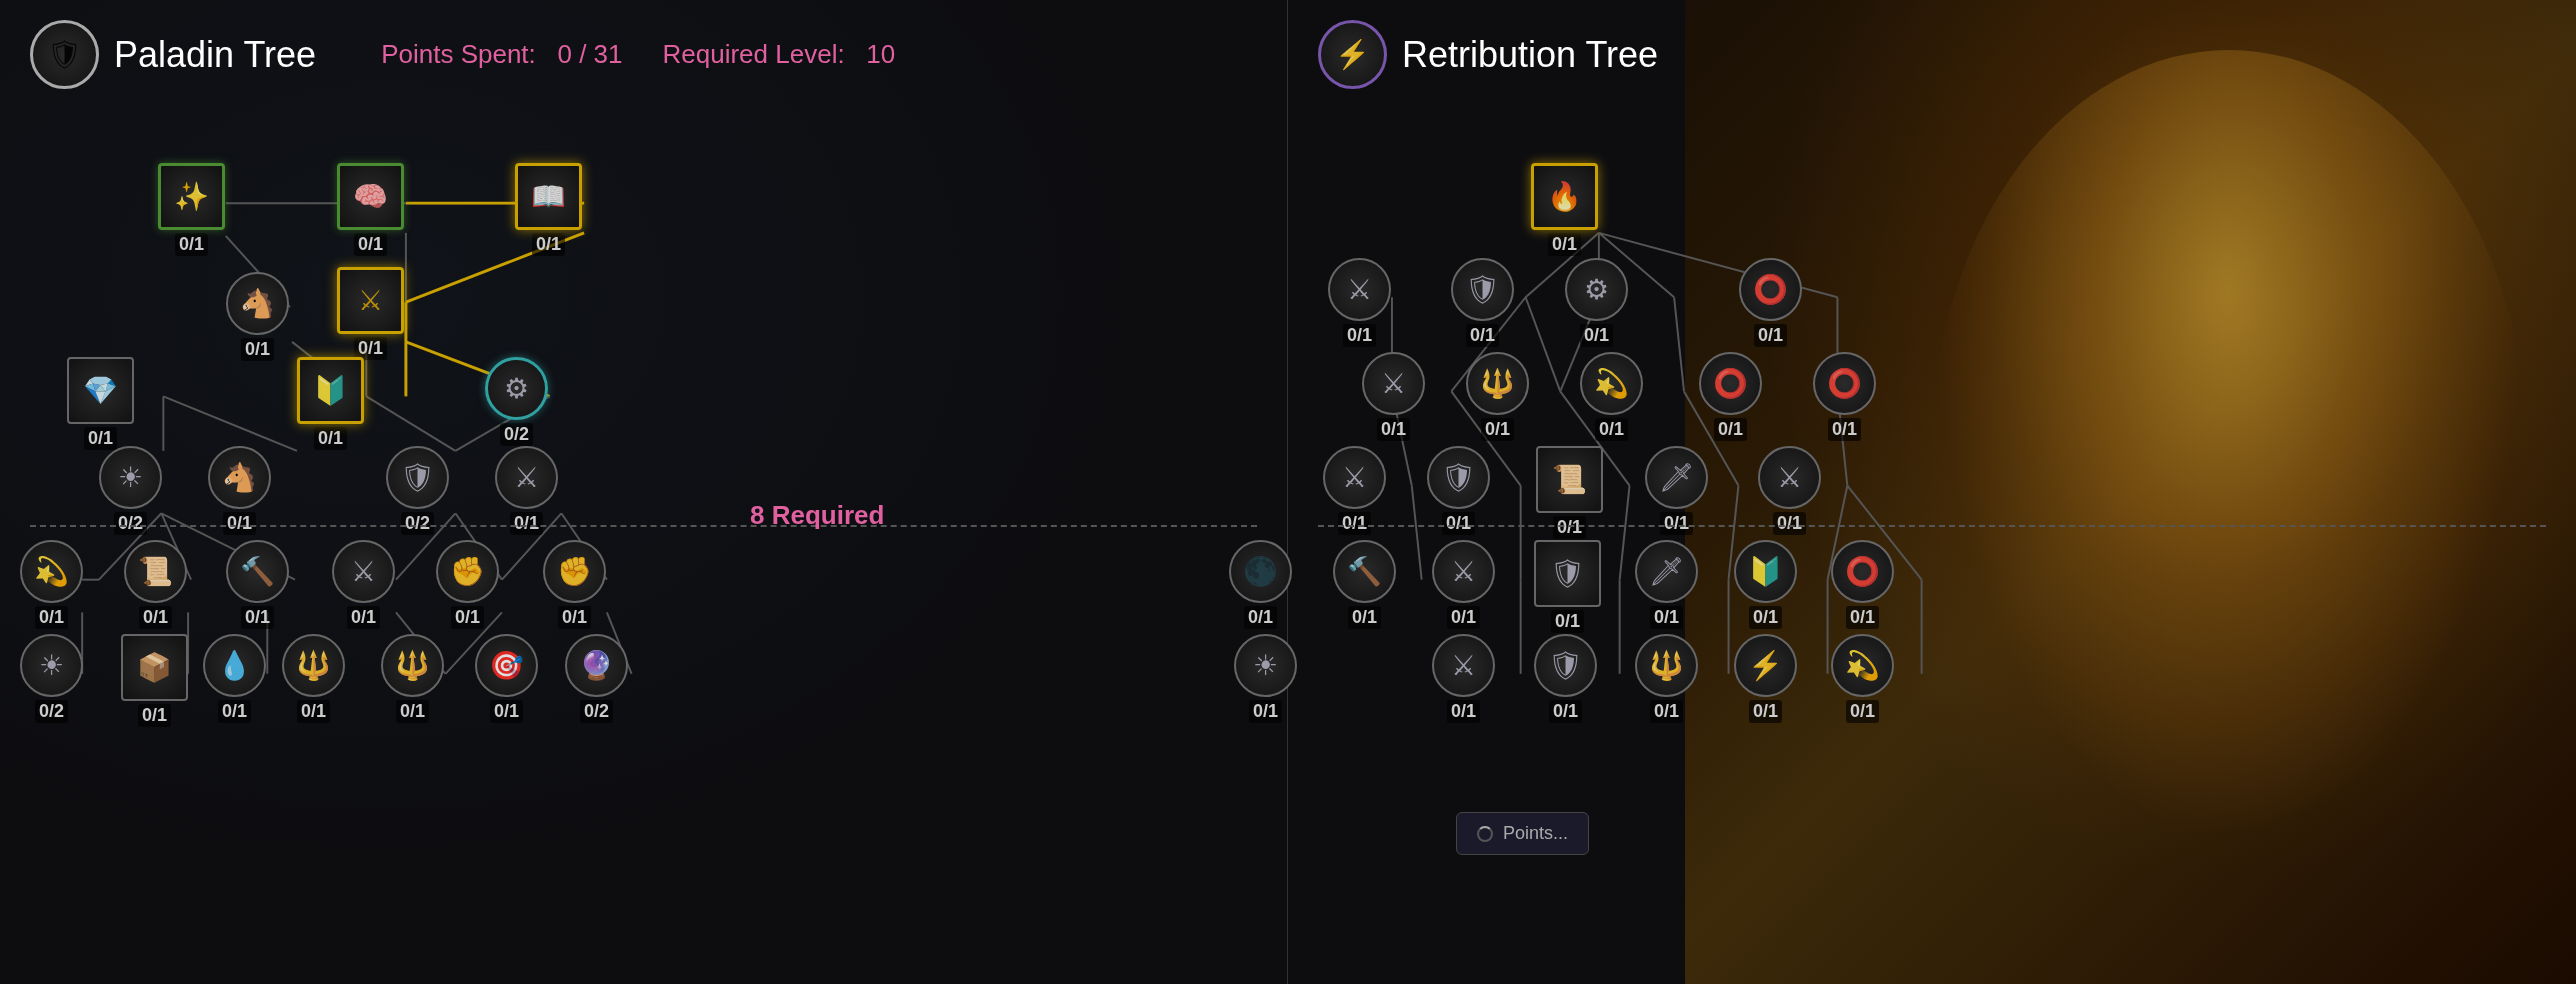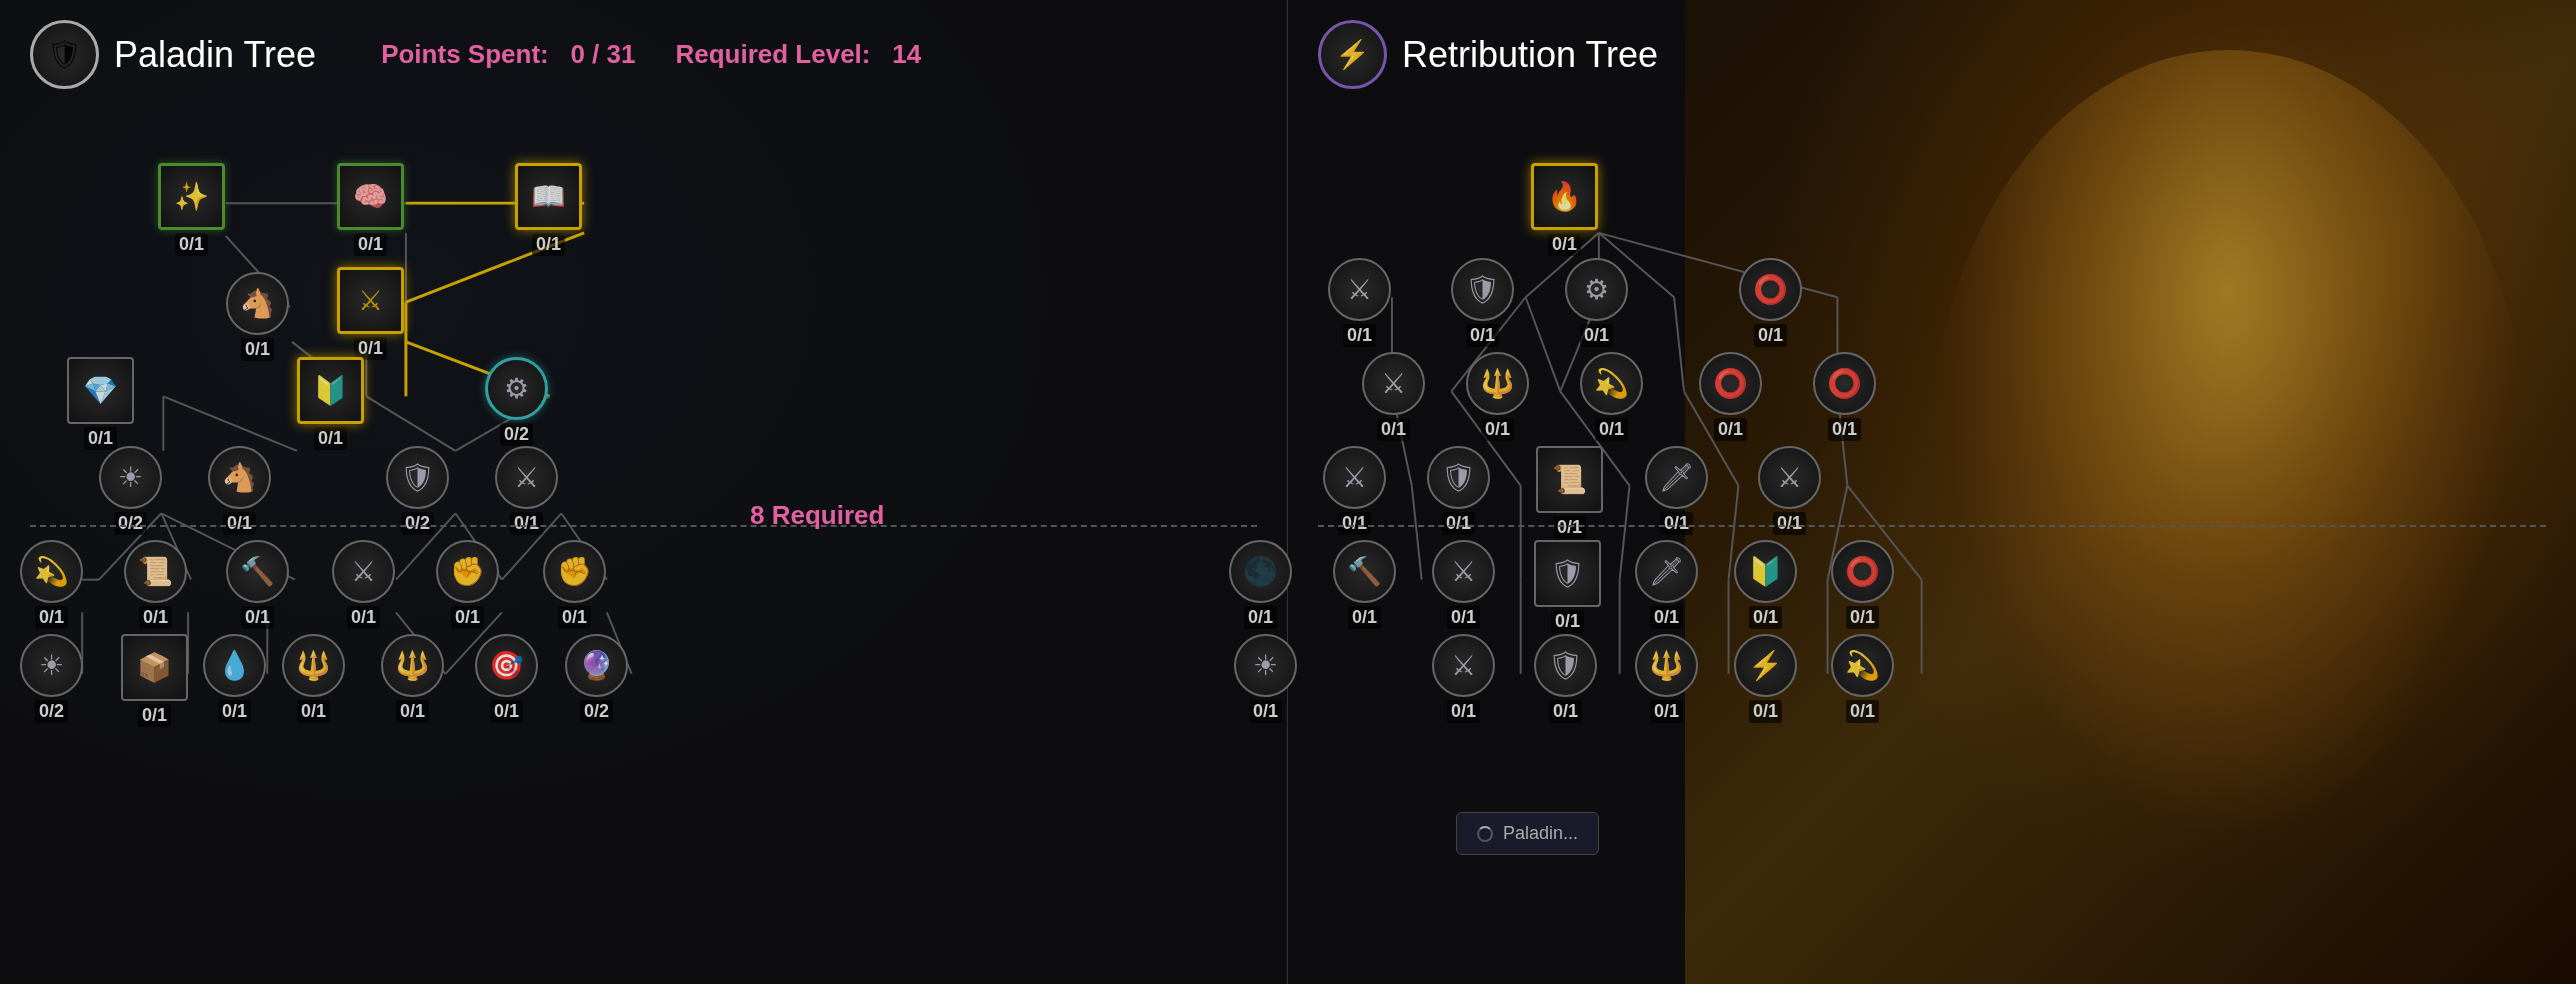--- a/index.html
+++ b/index.html
@@ -101,21 +101,21 @@
 
     .tree-stats {
       display: flex;
       gap: 40px;
       margin-left: 20px;
     }
 
     .stat-item {
       color: #e060a0;
       font-size: 26px;
-      font-weight: bold;
+      font-weight: normal;
     }
 
     
     .tree-canvas {
       position: relative;
       width: 100%;
       height: 872px;
     }
 
     
@@ -261,21 +261,21 @@
     <span class="tree-title">Paladin Tree</span>
     <div class="tree-stats">
       <span class="stat-item">
         <span>Points Spent:</span>
         &nbsp;
         <span>0 / 31</span>
       </span>
       <span class="stat-item">
         <span>Required Level:</span>
         &nbsp;
-        <span>14</span>
+        <span>10</span>
       </span>
     </div>
   </div>
 
   <div class="tree-canvas">
     <svg class="connectors" viewBox="0 0 1300 880" preserveAspectRatio="none">
 
       <g stroke="#555" stroke-width="2" fill="none">
 
         <line x1="228" y1="95" x2="410" y2="95"></line>
@@ -740,17 +740,17 @@
 
     <div class="skill-node" style="left: 543px; top: 525px;">
       <div class="node-icon circle">
         <span class="icon-inner icon-silver">💫</span>
       </div>
       <span class="node-cost">0/1</span>
     </div>
 
     <div class="loading-indicator" style="left: 168px; top: 703px;">
       <div class="loading-spinner"></div>
-      <span>Paladin...</span>
+      <span>Points...</span>
     </div>
   </div>
 </div>
 
 
 </body></html>

